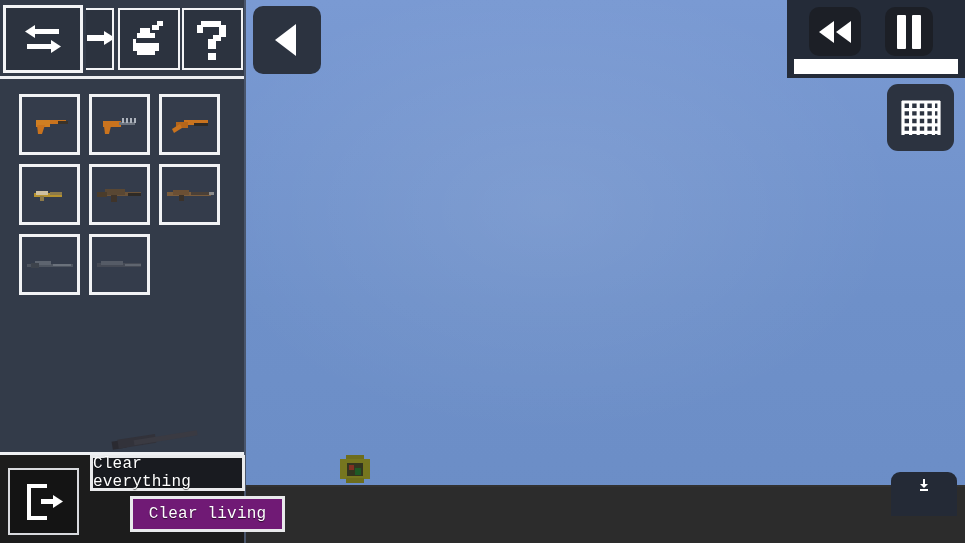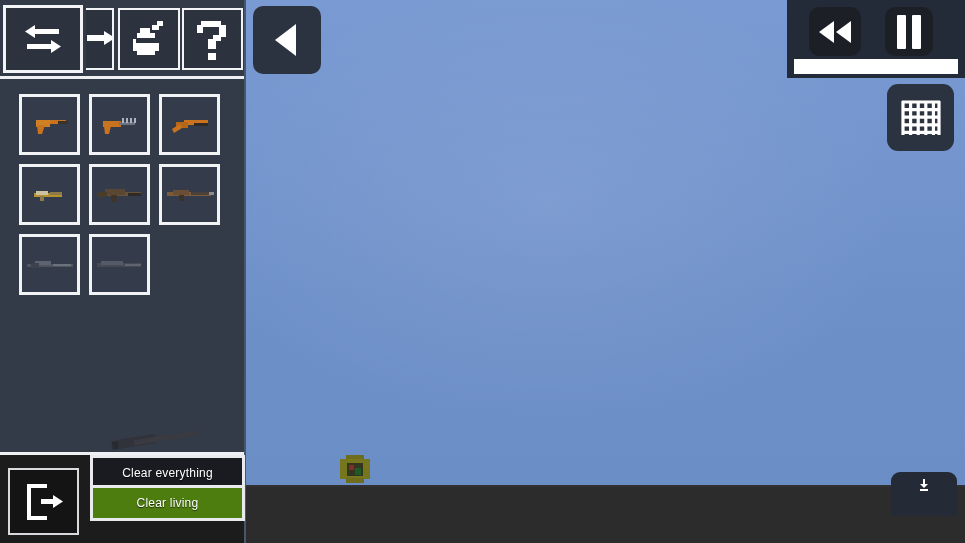--- a/index.html
+++ b/index.html
@@ -231,31 +231,33 @@
     position: absolute;
     left: 0;
     width: 155px;
     height: 36px;
     box-sizing: border-box;
     border: 3px solid #e9eaec;
     display: flex;
     align-items: center;
     justify-content: center;
     color: #ffffff;
-    font-size: 12px;
+    font-size: 16px;
     letter-spacing: .2px;
     text-shadow: 0 1px 1px rgba(0,0,0,.65);
+    font-family: Liberation Mono, monospace;
   }
   #clear-everything {
     top: 0;
     background: rgba(24,28,36,0.62);
   }
   #clear-living {
-    top: 30px;
-    background: #4d7c0f;
+    top: 41px;
+    background: #701a75;
+    margin-left: 40px;
   }
 
   
   .round-btn {
     position: absolute;
     background: #2c3340;
     border-radius: 10px;
     display: flex;
     align-items: center;
     justify-content: center;

